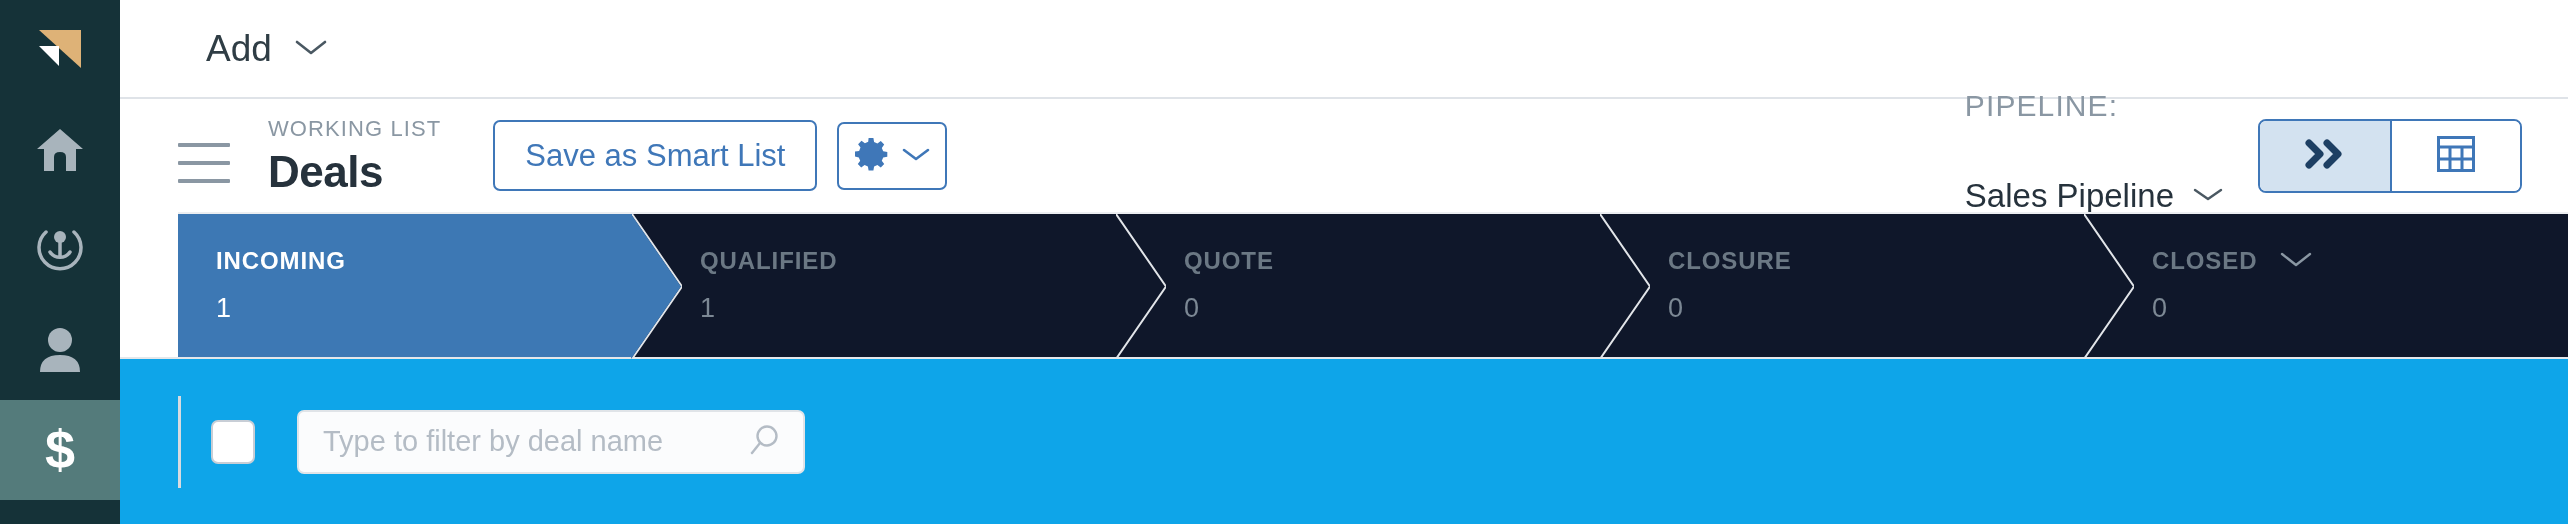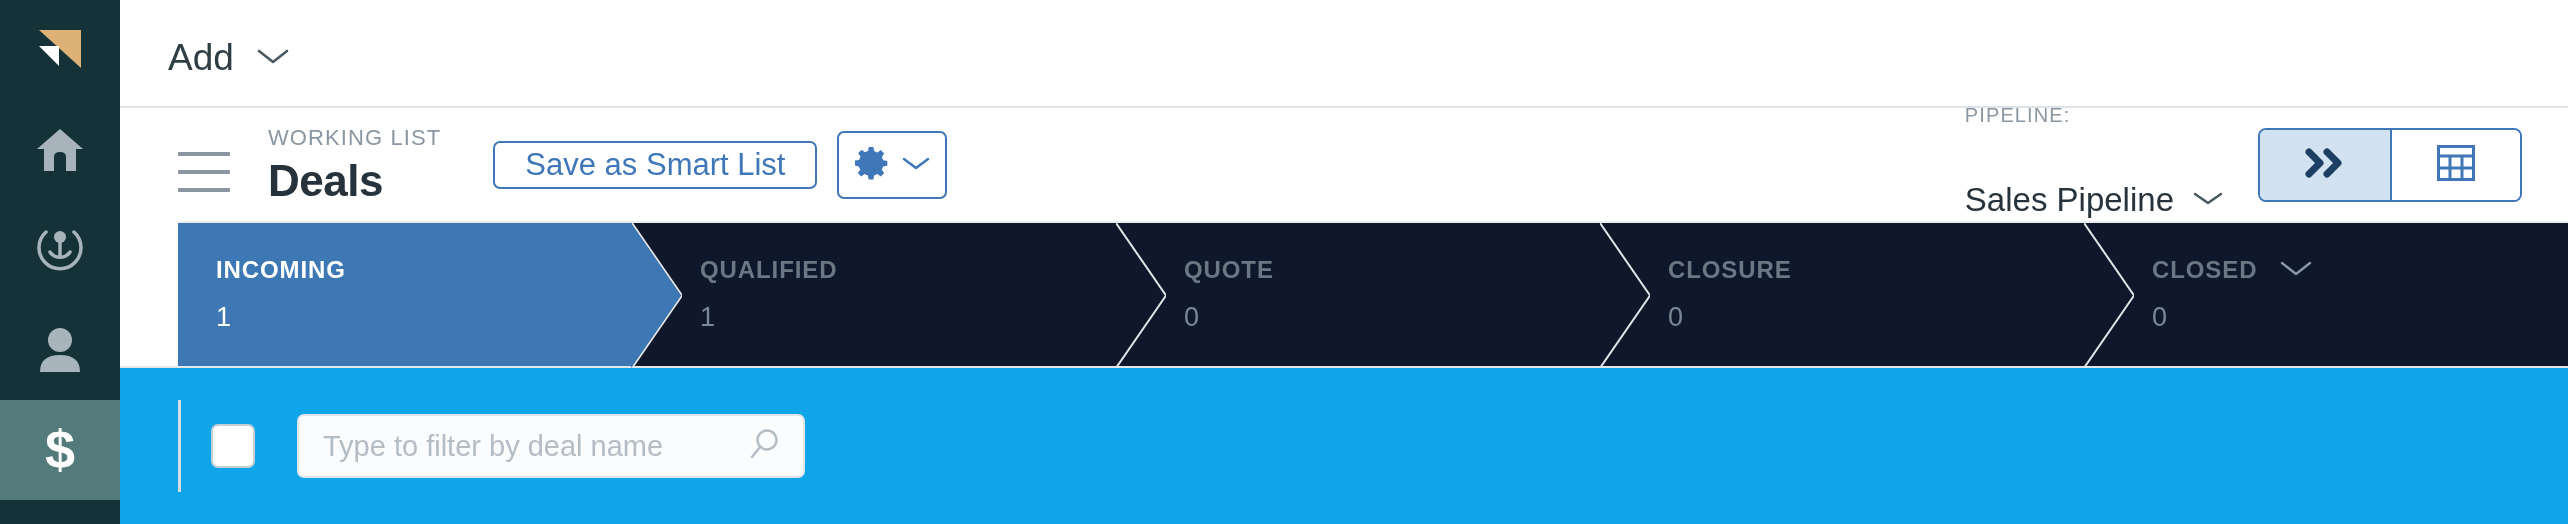--- a/index.html
+++ b/index.html
@@ -54,22 +54,21 @@
     min-width: 0;
   }
 
   
   .topbar {
     height: 99px;
     flex: 0 0 99px;
     border-bottom: 2px solid #dfe3e8;
     display: flex;
     align-items: center;
-    padding-left: 44px;
-    margin-top: 9px;
+    padding-left: 82px;
   }
   .add-btn {
     display: flex;
     align-items: center;
     gap: 22px;
     cursor: pointer;
     padding: 6px 4px;
   }
   .add-btn-label {
     font-size: 37px;
@@ -127,21 +126,21 @@
     white-space: nowrap;
   }
   .page-title {
     font-size: 44px;
     font-weight: bold;
     color: #26323c;
     line-height: 1;
     letter-spacing: -0.5px;
   }
   .btn-outline {
-    height: 48px;
+    height: 71px;
     border: 2px solid #3f77b8;
     border-radius: 7px;
     background: #ffffff;
     color: #3f77b8;
     font-size: 31px;
     font-family: "Liberation Sans", sans-serif;
     padding: 0 30px;
     cursor: pointer;
     display: flex;
     align-items: center;
@@ -169,21 +168,21 @@
   }
   .pipeline-select {
     display: flex;
     flex-direction: column;
     border-bottom: 2px solid #c9d0d8;
     padding-bottom: 6px;
     cursor: pointer;
     min-width: 218px;
   }
   .pipeline-label {
-    font-size: 20px;
+    font-size: 30px;
     letter-spacing: 1.1px;
     color: #8a97a3;
     line-height: 1;
     margin-bottom: 12px;
   }
   .pipeline-value-row {
     display: flex;
     align-items: center;
     justify-content: space-between;
     gap: 18px;

